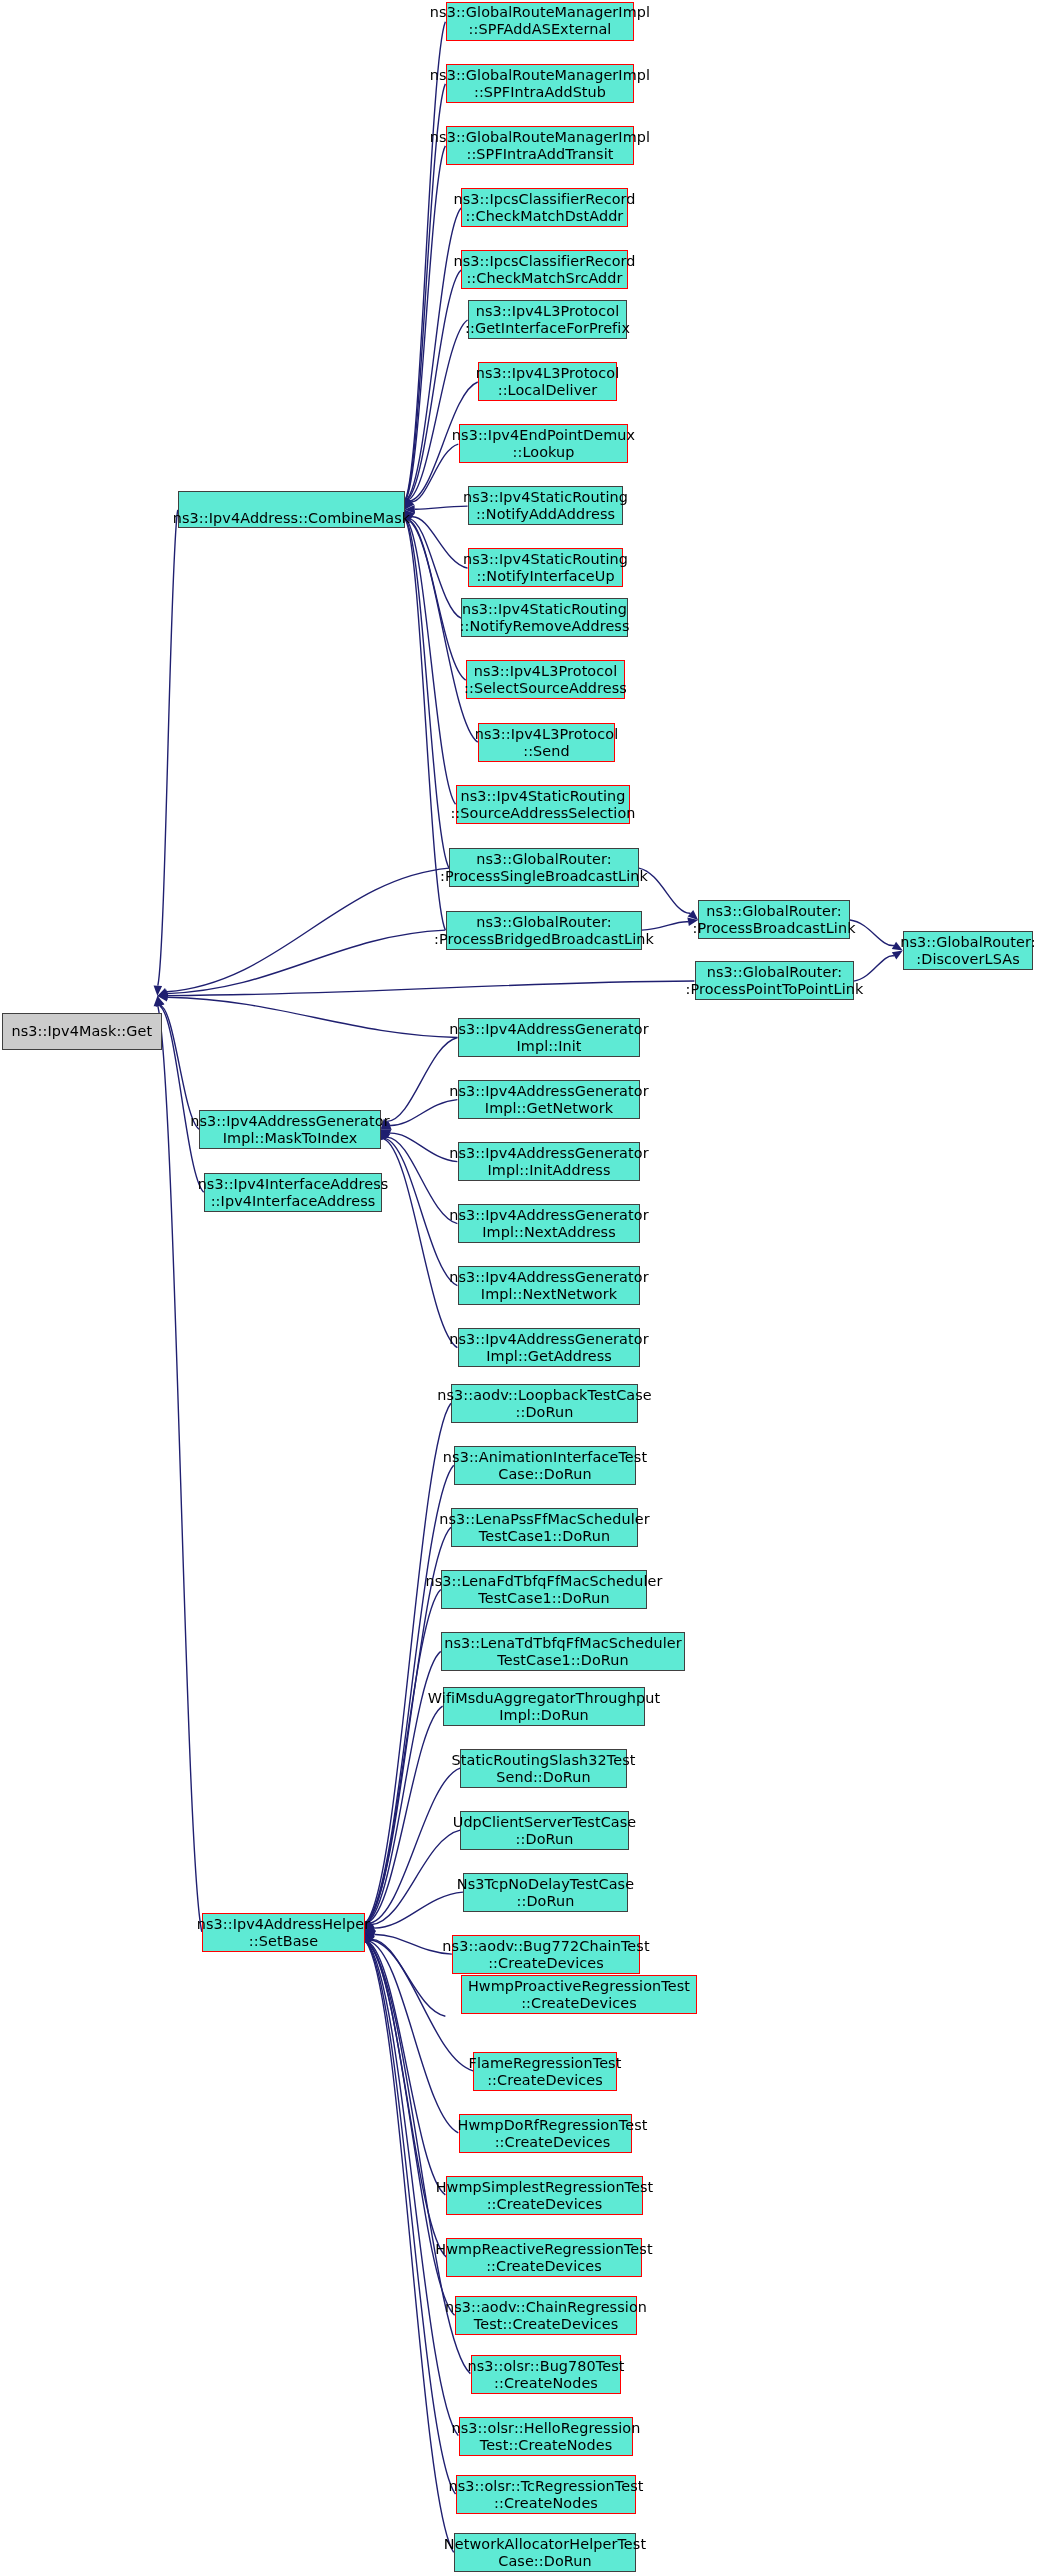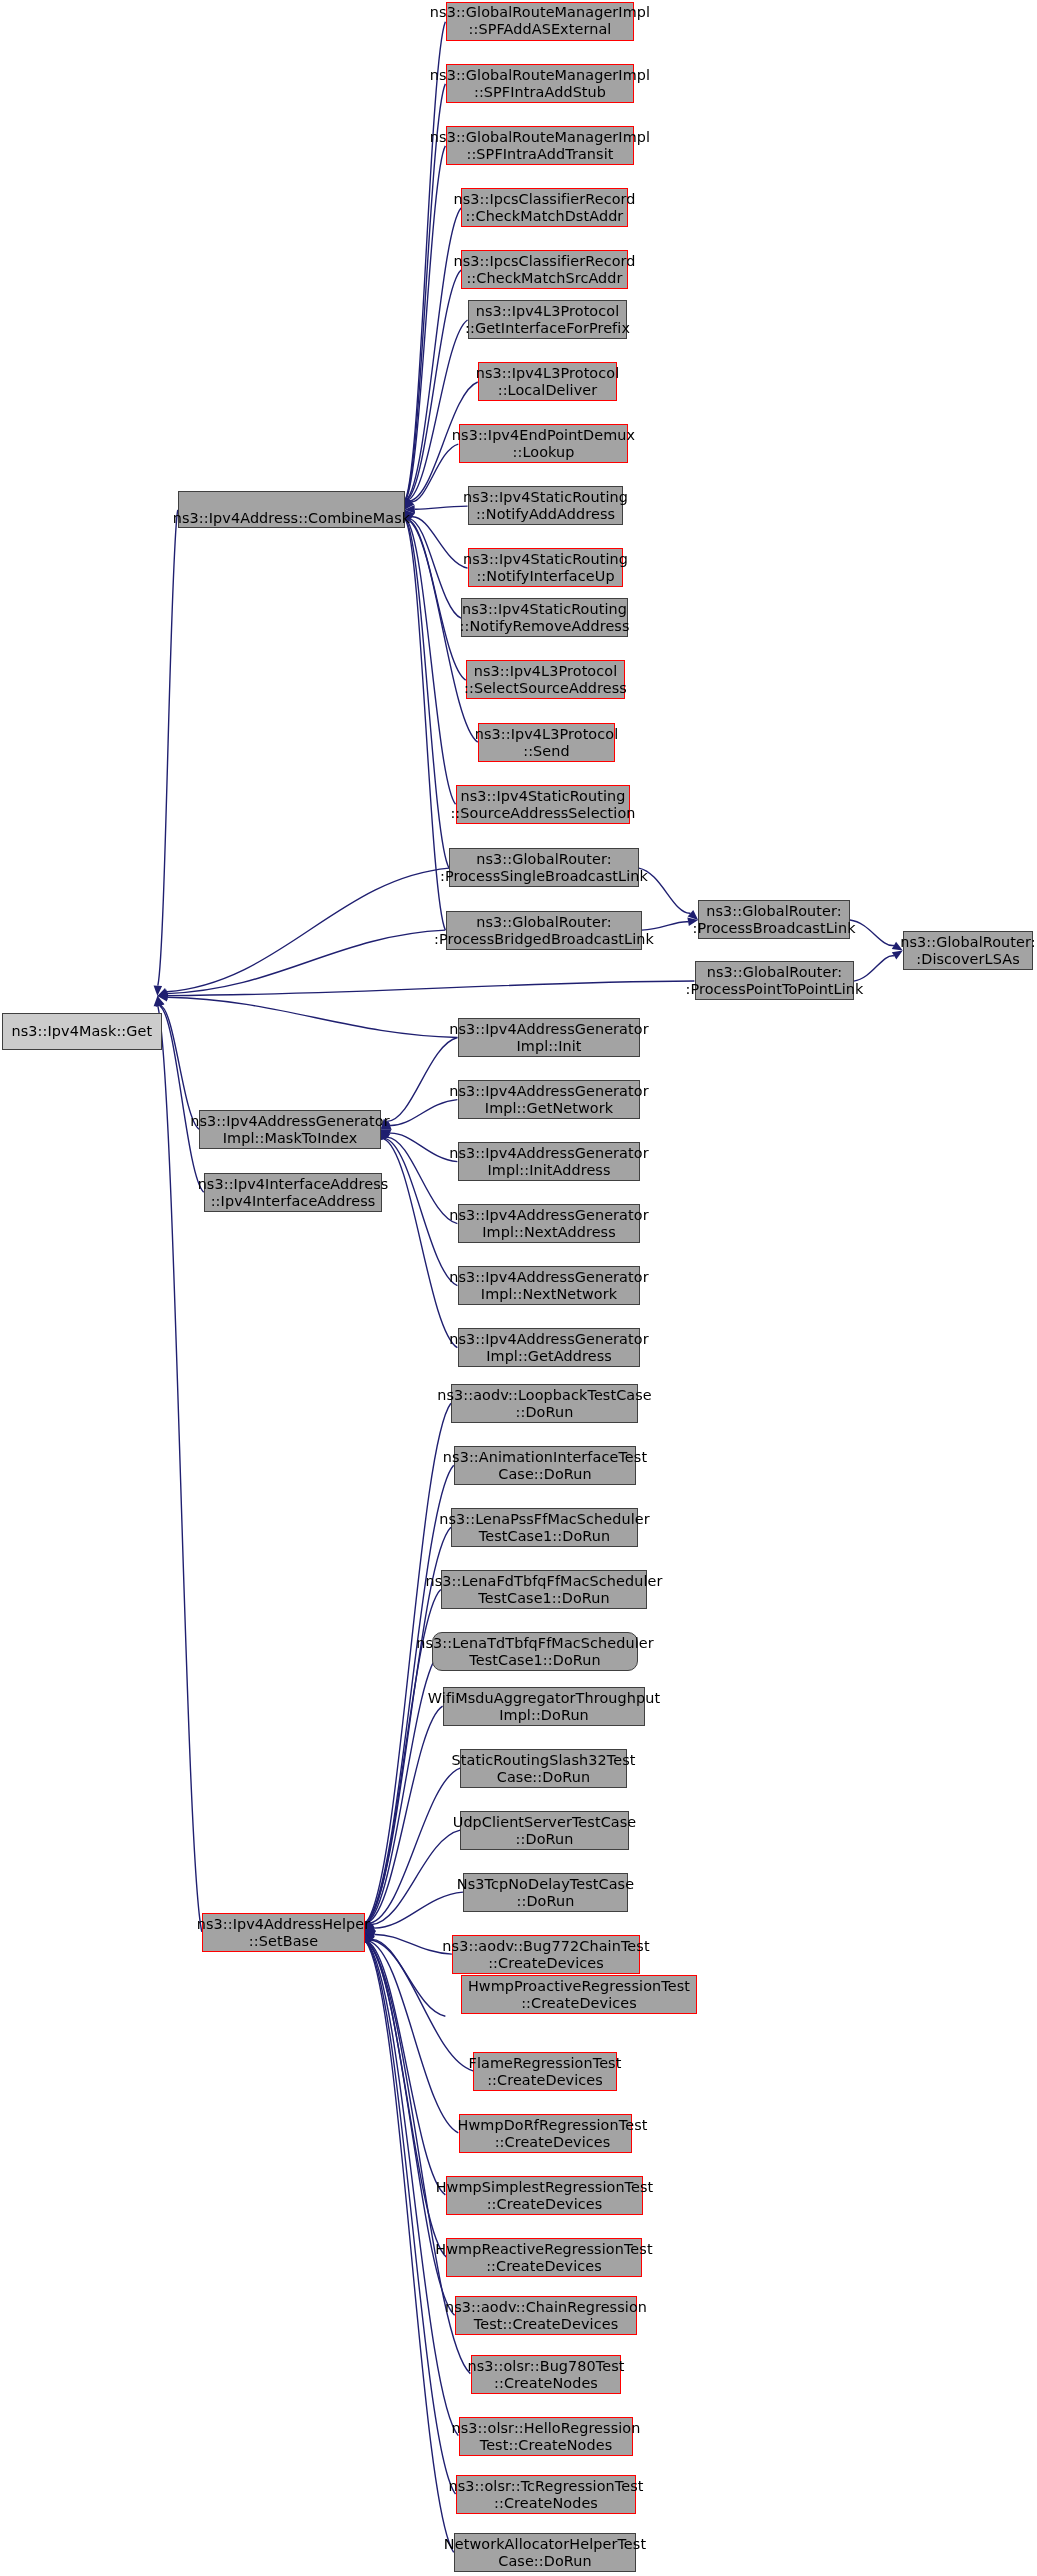--- a/index.html
+++ b/index.html
@@ -1,19 +1,19 @@
 <!DOCTYPE html>
 <html style="font-size:15px"><head>
 <meta charset="utf-8">
 <style>
   html,body{margin:0;padding:0;background:#ffffff;}
   body{font-family:"DejaVu Sans","Liberation Sans",sans-serif;}
   #graph{position:relative;width:1037px;height:2576px;background:#fff;overflow:hidden;}
   #edges{position:absolute;left:0;top:0;width:1037px;height:2576px;}
-  .node{position:absolute;box-sizing:border-box;background:#a3a3a3;
+  .node{position:absolute;box-sizing:border-box;background:#5eead4;
         display:flex;align-items:center;justify-content:center;text-align:center;
         font-size:14.4px;line-height:1.18;color:#000;letter-spacing:0.1px;}
   .node.b-black{border:1.5px solid #404040;}
   .node.b-red{border:1.5px solid #ff0000;}
   .node.root{background:#cccccc;border:1.5px solid #404040;}
   .node span{display:block;padding:0 3.7px;white-space:pre-line;}
 </style>
 </head>
 <body>
 
@@ -252,31 +252,31 @@
 Case::DoRun</span>
       </div>
       <div class="node b-black" style="left: 451px; top: 1508px; width: 187px; height: 39px;">
         <span>ns3::LenaPssFfMacScheduler
 TestCase1::DoRun</span>
       </div>
       <div class="node b-black" style="left: 441px; top: 1570px; width: 206px; height: 39px;">
         <span>ns3::LenaFdTbfqFfMacScheduler
 TestCase1::DoRun</span>
       </div>
-      <div class="node b-black" style="left: 432px; top: 1632px; width: 206px; height: 39px; border-radius: 10px;">
+      <div class="node b-black" style="left: 441px; top: 1632px; width: 244px; height: 39px;">
         <span>ns3::LenaTdTbfqFfMacScheduler
 TestCase1::DoRun</span>
       </div>
       <div class="node b-black" style="left: 443px; top: 1687px; width: 202px; height: 39px;">
         <span>WifiMsduAggregatorThroughput
 Impl::DoRun</span>
       </div>
       <div class="node b-black" style="left: 460px; top: 1749px; width: 167px; height: 39px;">
         <span>StaticRoutingSlash32Test
-Case::DoRun</span>
+Send::DoRun</span>
       </div>
       <div class="node b-black" style="left: 460px; top: 1811px; width: 169px; height: 39px;">
         <span>UdpClientServerTestCase
 ::DoRun</span>
       </div>
       <div class="node b-black" style="left: 463px; top: 1873px; width: 165px; height: 39px;">
         <span>Ns3TcpNoDelayTestCase
 ::DoRun</span>
       </div>
       <div class="node b-red" style="left: 452px; top: 1935px; width: 188px; height: 39px;">

